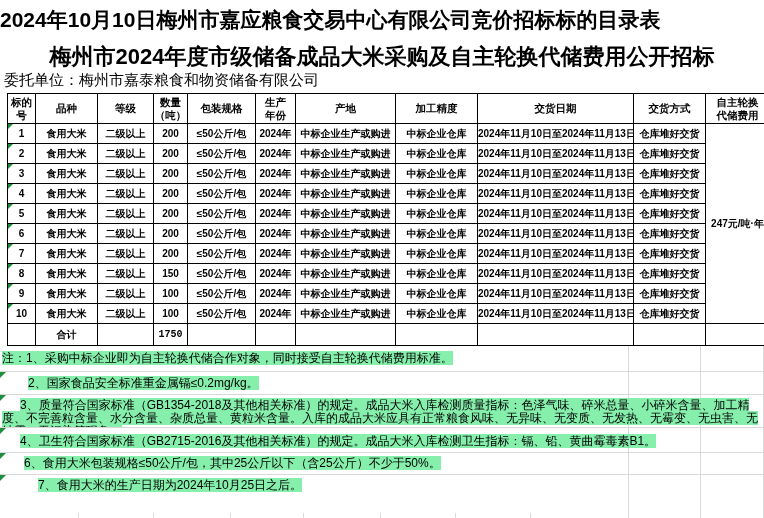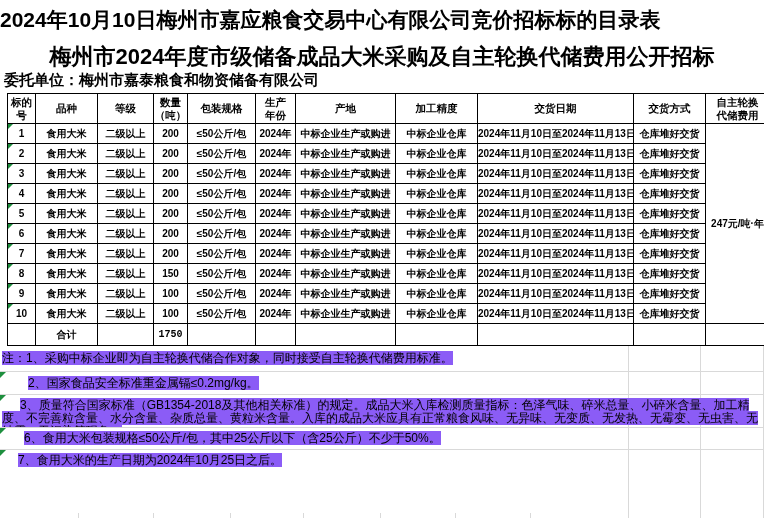--- a/index.html
+++ b/index.html
@@ -2,51 +2,51 @@
 <html><head>
 <meta charset="utf-8">
 <style>
   html,body{margin:0;padding:0;background:#fff;}
   body{width:764px;height:518px;overflow:hidden;position:relative;
        font-family:"Liberation Sans","DejaVu Sans",sans-serif;color:#000;}
   .title1{position:absolute;top:6px;left:0;width:764px;text-align:left;
           font-size:21px;font-weight:bold;letter-spacing:0px;white-space:nowrap;}
   .title2{position:absolute;top:42px;left:0;width:764px;text-align:center;
           font-size:22px;font-weight:bold;white-space:nowrap;}
-  .entrust{position:absolute;top:71px;left:4px;font-size:15px;font-weight:bold;white-space:nowrap;}
+  .entrust{position:absolute;top:71px;left:4px;font-size:15px;font-weight:normal;white-space:nowrap;}
 
   table.bid{position:absolute;top:93px;left:7px;border-collapse:collapse;table-layout:fixed;
             width:762px;}
   table.bid th,table.bid td{border:1px solid #000;padding:0;text-align:center;vertical-align:middle;
             font-size:10px;font-weight:bold;overflow:hidden;white-space:nowrap;}
   table.bid th{white-space:pre-line;line-height:1.15;font-size:10.5px;}
   tr.hdr{height:30px;}
   tr.data{height:20px;}
   tr.total{height:22px;font-family:Liberation Mono, monospace;}
   td.c-date{font-size:8.5px;}
   td.c-no{position:relative;}
   td.fee{font-size:10px;}
   .tri{position:absolute;top:0;left:0;width:0;height:0;
        border-top:5px solid #1e8f3e;border-right:5px solid transparent;}
 
   .vline{position:absolute;width:1px;background:#d9d9d9;z-index:0;}
 
   .notes{position:absolute;top:345px;left:0;width:764px;z-index:1;}
   .note-row{position:relative;width:764px;border-bottom:1px solid #d9d9d9;
             font-size:12px;line-height:13px;box-sizing:border-box;overflow:hidden;}
-  .note-row span{background:#8b5cf6;display:inline;}
+  .note-row span{background:#86efac;display:inline;}
   .note-row.has-tri::before{content:"";position:absolute;top:0;left:0;width:0;height:0;
             border-top:6px solid #1e8f3e;border-right:6px solid transparent;}
   .n1{height:27px;padding-top:7px;padding-left:2px;}
   .n2{height:23px;padding-top:5px;padding-left:10px;text-indent:18px;}
   .n3{height:33px;padding-top:4px;padding-left:2px;text-indent:18px;white-space:normal;}
   .n4{height:25px;padding-top:7px;padding-left:2px;text-indent:18px;}
   .n5{height:23px;padding-top:8px;padding-left:2px;text-indent:18px;}
   .n6{height:22px;padding-top:4px;padding-left:6px;text-indent:18px;}
-  .n7{height:20px;padding-top:4px;padding-left:0;text-indent:18px;border-bottom:none;}
+  .n7{height:20px;padding-top:4px;padding-left:20px;text-indent:18px;border-bottom:none;}
 </style>
 </head>
 <body>
 
 <div class="vline" style="left:628px;top:345px;height:173px;"></div>
 <div class="vline" style="left:700px;top:345px;height:173px;"></div>
 <div class="vline" style="left:763px;top:345px;height:173px;"></div>
 <div class="vline" style="left:78px;top:513px;height:5px;"></div>
 <div class="vline" style="left:153px;top:513px;height:5px;"></div>
 <div class="vline" style="left:230px;top:513px;height:5px;"></div>
@@ -227,15 +227,16 @@
         <td></td>
         <td></td>
       </tr>
     </tbody>
 </table>
 
 <div class="notes">
   <div class="note-row n1"><span>注：1、采购中标企业即为自主轮换代储合作对象，同时接受自主轮换代储费用标准。</span></div>
   <div class="note-row n2 has-tri"><span>2、国家食品安全标准重金属镉≤0.2mg/kg。</span></div>
   <div class="note-row n3 has-tri"><span>3、质量符合国家标准（GB1354-2018及其他相关标准）的规定。成品大米入库检测质量指标：色泽气味、碎米总量、小碎米含量、加工精度、不完善粒含量、水分含量、杂质总量、黄粒米含量。入库的成品大米应具有正常粮食风味、无异味、无变质、无发热、无霉变、无虫害、无结露、无污染等现象。</span></div>
+  <div class="note-row n4 has-tri"><span>4、卫生符合国家标准（GB2715-2016及其他相关标准）的规定。成品大米入库检测卫生指标：镉、铅、黄曲霉毒素B1。</span></div>
   <div class="note-row n6 has-tri"><span>6、食用大米包装规格≤50公斤/包，其中25公斤以下（含25公斤）不少于50%。</span></div>
   <div class="note-row n7 has-tri"><span>7、食用大米的生产日期为2024年10月25日之后。</span></div>
 </div>
 
 </body></html>

